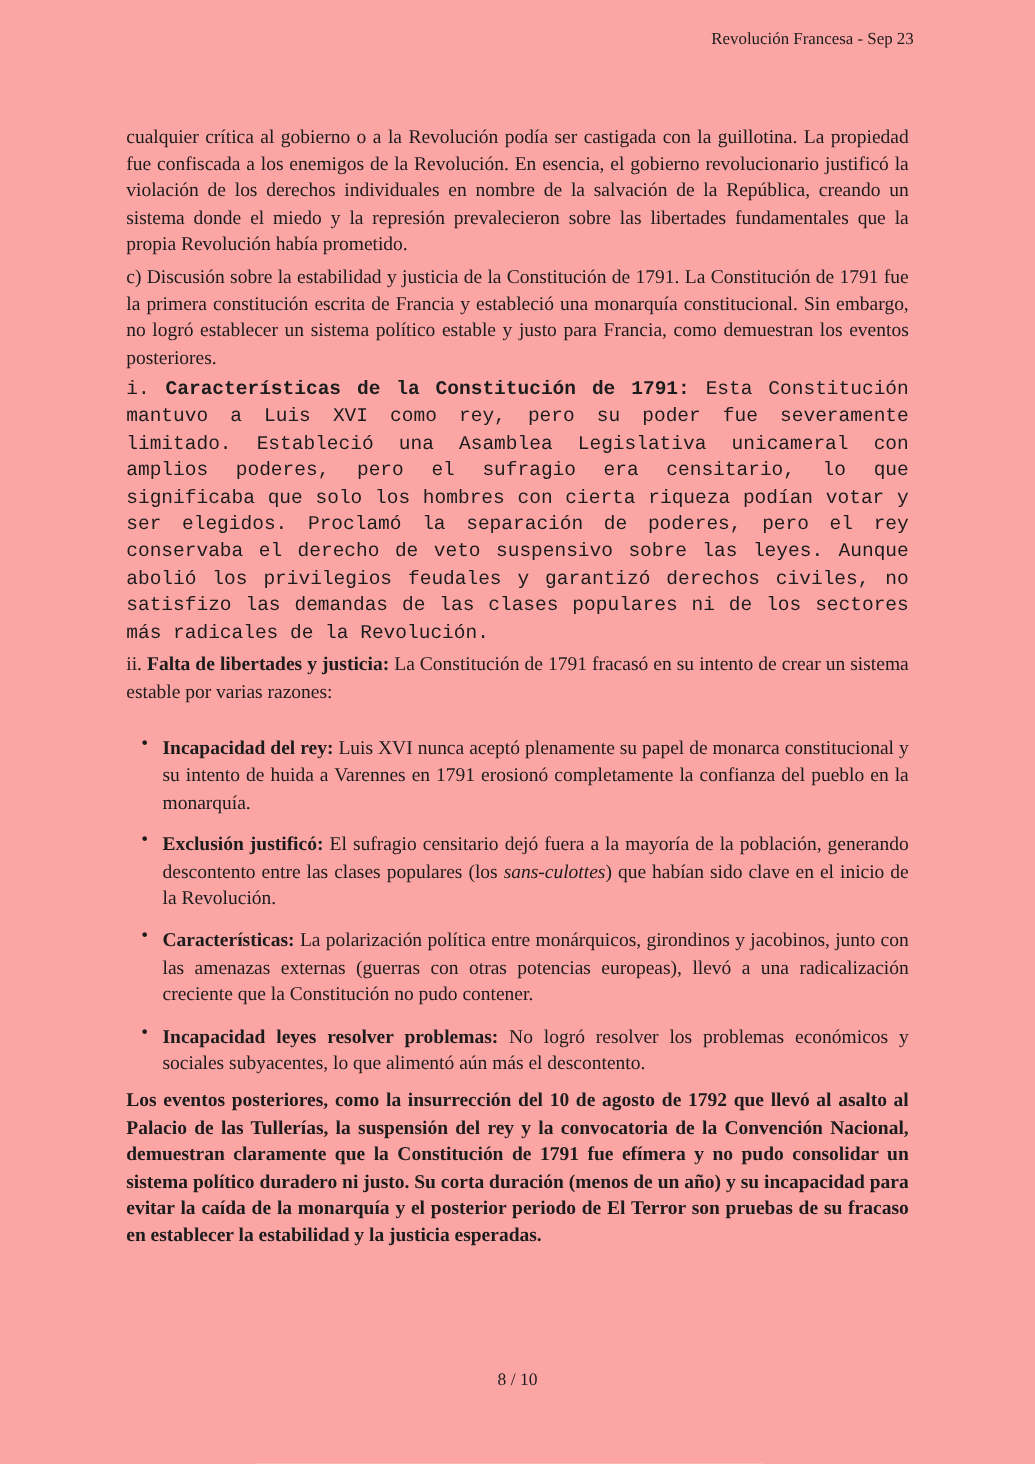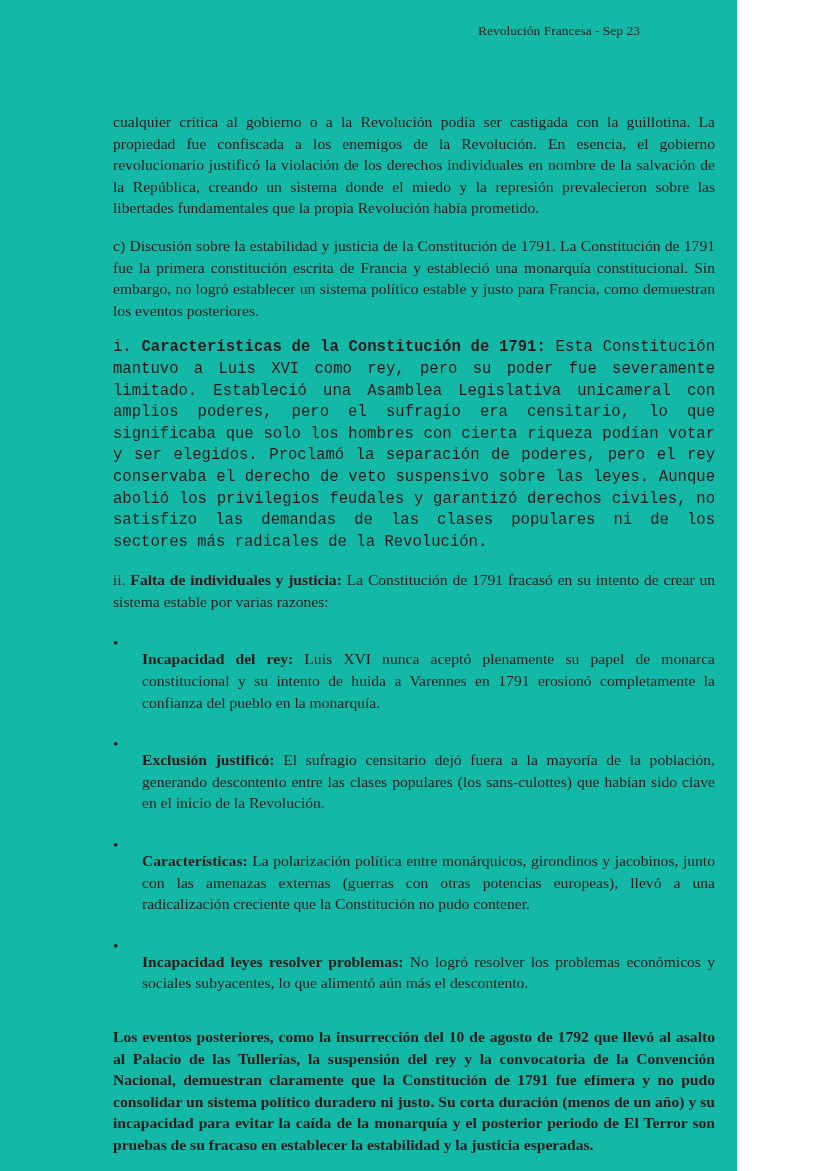--- a/index.html
+++ b/index.html
@@ -3,37 +3,37 @@
 <meta charset="utf-8">
 <style>
   * { box-sizing: border-box; }
   html, body { margin: 0; padding: 0; }
   body {
     width: 828px; height: 1171px;
     background: #ffffff;
     font-family: "Liberation Serif", "DejaVu Serif", serif;
     color: #1c1c1c;
   }
-  .page { position: relative; width: 737px; height: 1171px; background: #14b8a6; overflow: hidden; }
+  .page { position: relative; width: 828px; height: 1171px; background: #fca5a5; overflow: hidden; }
 
   .header {
     position: absolute; top: 23px; left: 97px; right: 97px;
     text-align: right; font-size: 13.5px;
   }
 
   .content {
     position: absolute; top: 95px; left: 97px; width: 634px;
     font-size: 15.6px; line-height: 21.6px;
     text-align: justify;
   }
-  .content p { margin: 16px; }
+  .content p { margin: 4px; }
   .indent { margin-left: 18px; }
 
   .b { font-weight: bold; }
-  .i { }
+  .i { font-style: italic; }
 
   .mt-lg { margin-top: 36px; }
   .mt-md { margin-top: 26px; font-family: Liberation Mono, monospace; }
   .mt-xs { margin-top: 12px; font-weight: bold; }
 
   .bullets { margin-top: 20px; margin-left: 16px; }
   .bullet { display: flex; margin-bottom: 4px; }
   .bullet .marker { flex: 0 0 13px; width: 13px; }
   .bullet .btxt { flex: 1; text-align: justify; }
 
@@ -52,21 +52,21 @@
   </div>
 
   <div class="content">
 
     <p class="indent">cualquier crítica al gobierno o a la Revolución podía ser castigada con la guillotina. La propiedad fue confiscada a los enemigos de la Revolución. En esencia, el gobierno revolucionario justificó la violación de los derechos individuales en nombre de la salvación de la República, creando un sistema donde el miedo y la represión prevalecieron sobre las libertades fundamentales que la propia Revolución había prometido.</p>
 
     <p class="mt-lg">c) Discusión sobre la estabilidad y justicia de la Constitución de 1791. La Constitución de 1791 fue la primera constitución escrita de Francia y estableció una monarquía constitucional. Sin embargo, no logró establecer un sistema político estable y justo para Francia, como demuestran los eventos posteriores.</p>
 
     <p class="indent mt-md"><span>i. </span><span class="b">Características de la Constitución de 1791:</span><span> Esta Constitución mantuvo a Luis XVI como rey, pero su poder fue severamente limitado. Estableció una Asamblea Legislativa unicameral con amplios poderes, pero el sufragio era censitario, lo que significaba que solo los hombres con cierta riqueza podían votar y ser elegidos. Proclamó la separación de poderes, pero el rey conservaba el derecho de veto suspensivo sobre las leyes. Aunque abolió los privilegios feudales y garantizó derechos civiles, no satisfizo las demandas de las clases populares ni de los sectores más radicales de la Revolución.</span></p>
 
-    <p class="indent mt-lg"><span>ii. </span><span class="b">Falta de individuales y justicia:</span><span> La Constitución de 1791 fracasó en su intento de crear un sistema estable por varias razones:</span></p>
+    <p class="indent mt-lg"><span>ii. </span><span class="b">Falta de libertades y justicia:</span><span> La Constitución de 1791 fracasó en su intento de crear un sistema estable por varias razones:</span></p>
 
     <div class="bullets">
 
       <div class="bullet">
         <span class="marker">•</span>
         <p class="btxt"><span class="b">Incapacidad del rey:</span><span> Luis XVI nunca aceptó plenamente su papel de monarca constitucional y su intento de huida a Varennes en 1791 erosionó completamente la confianza del pueblo en la monarquía.</span></p>
       </div>
 
       <div class="bullet">
         <span class="marker">•</span>
@@ -82,14 +82,17 @@
         <span class="marker">•</span>
         <p class="btxt"><span class="b">Incapacidad leyes resolver problemas:</span><span> No logró resolver los problemas económicos y sociales subyacentes, lo que alimentó aún más el descontento.</span></p>
       </div>
 
     </div>
 
     <p class="indent mt-xs">Los eventos posteriores, como la insurrección del 10 de agosto de 1792 que llevó al asalto al Palacio de las Tullerías, la suspensión del rey y la convocatoria de la Convención Nacional, demuestran claramente que la Constitución de 1791 fue efímera y no pudo consolidar un sistema político duradero ni justo. Su corta duración (menos de un año) y su incapacidad para evitar la caída de la monarquía y el posterior periodo de El Terror son pruebas de su fracaso en establecer la estabilidad y la justicia esperadas.</p>
 
   </div>
 
+  <div class="footer">
+    <span>8 / 10</span>
+  </div>
 
 </div>
 
 </body></html>

